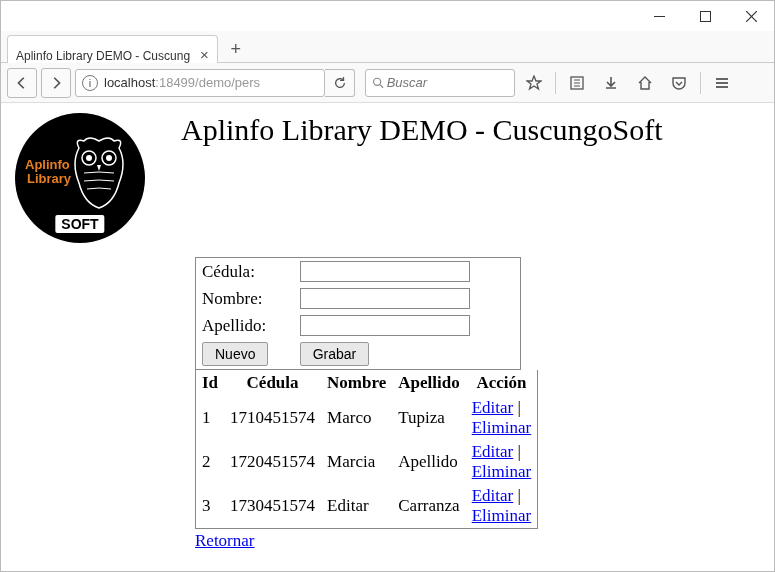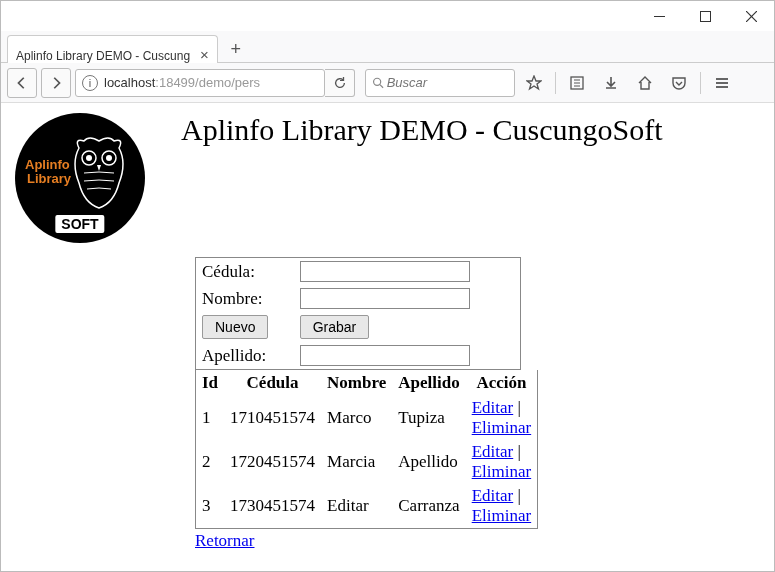--- a/index.html
+++ b/index.html
@@ -178,26 +178,26 @@
         <tbody>
             <tr>
           <td>Cédula:</td>
           <td><input type="text" value="" style=""></td>
         </tr>
         <tr>
           <td>Nombre:</td>
           <td><input type="text" value="" style=""></td>
         </tr>
         <tr>
+          <td>Apellido:</td>
+          <td><input type="text" value="" style=""></td>
+        </tr>
+        <tr>
           <td><button class="form-btn">Nuevo</button></td>
           <td><button class="form-btn">Grabar</button></td>
-        </tr>
-        <tr>
-          <td>Apellido:</td>
-          <td><input type="text" value="" style=""></td>
         </tr>
       </tbody>
         </table>
       
       <table class="data-table">
         <tbody>
             <tr>
           <th>Id</th>
           <th>Cédula</th>
           <th>Nombre</th>

